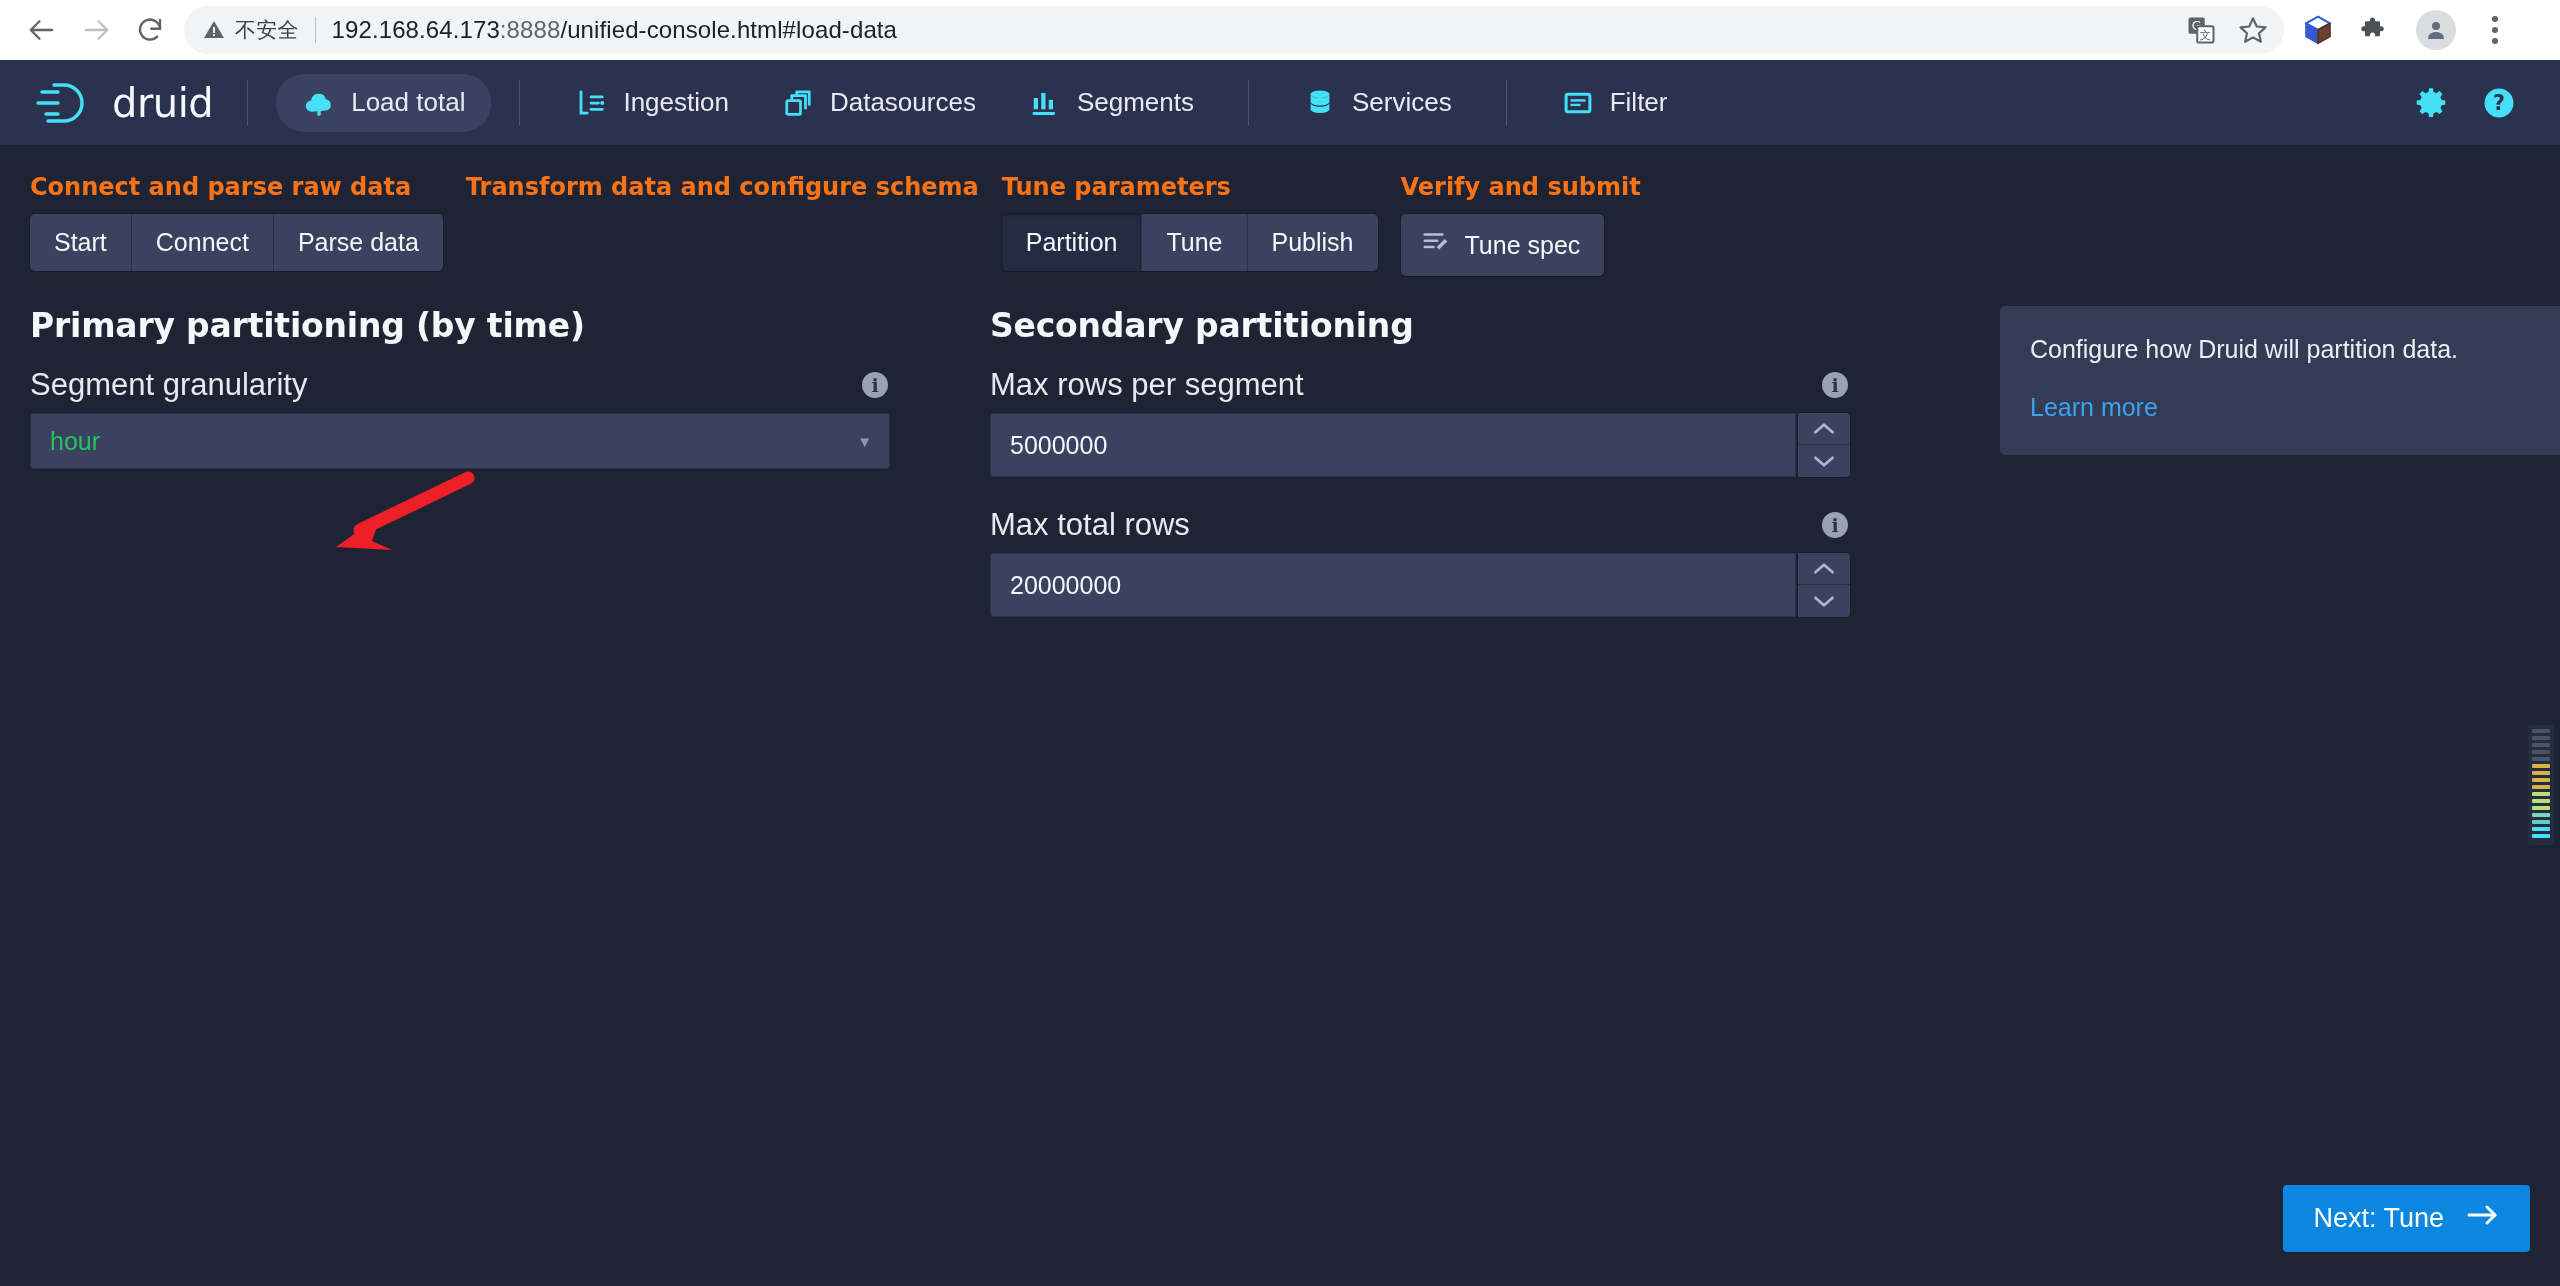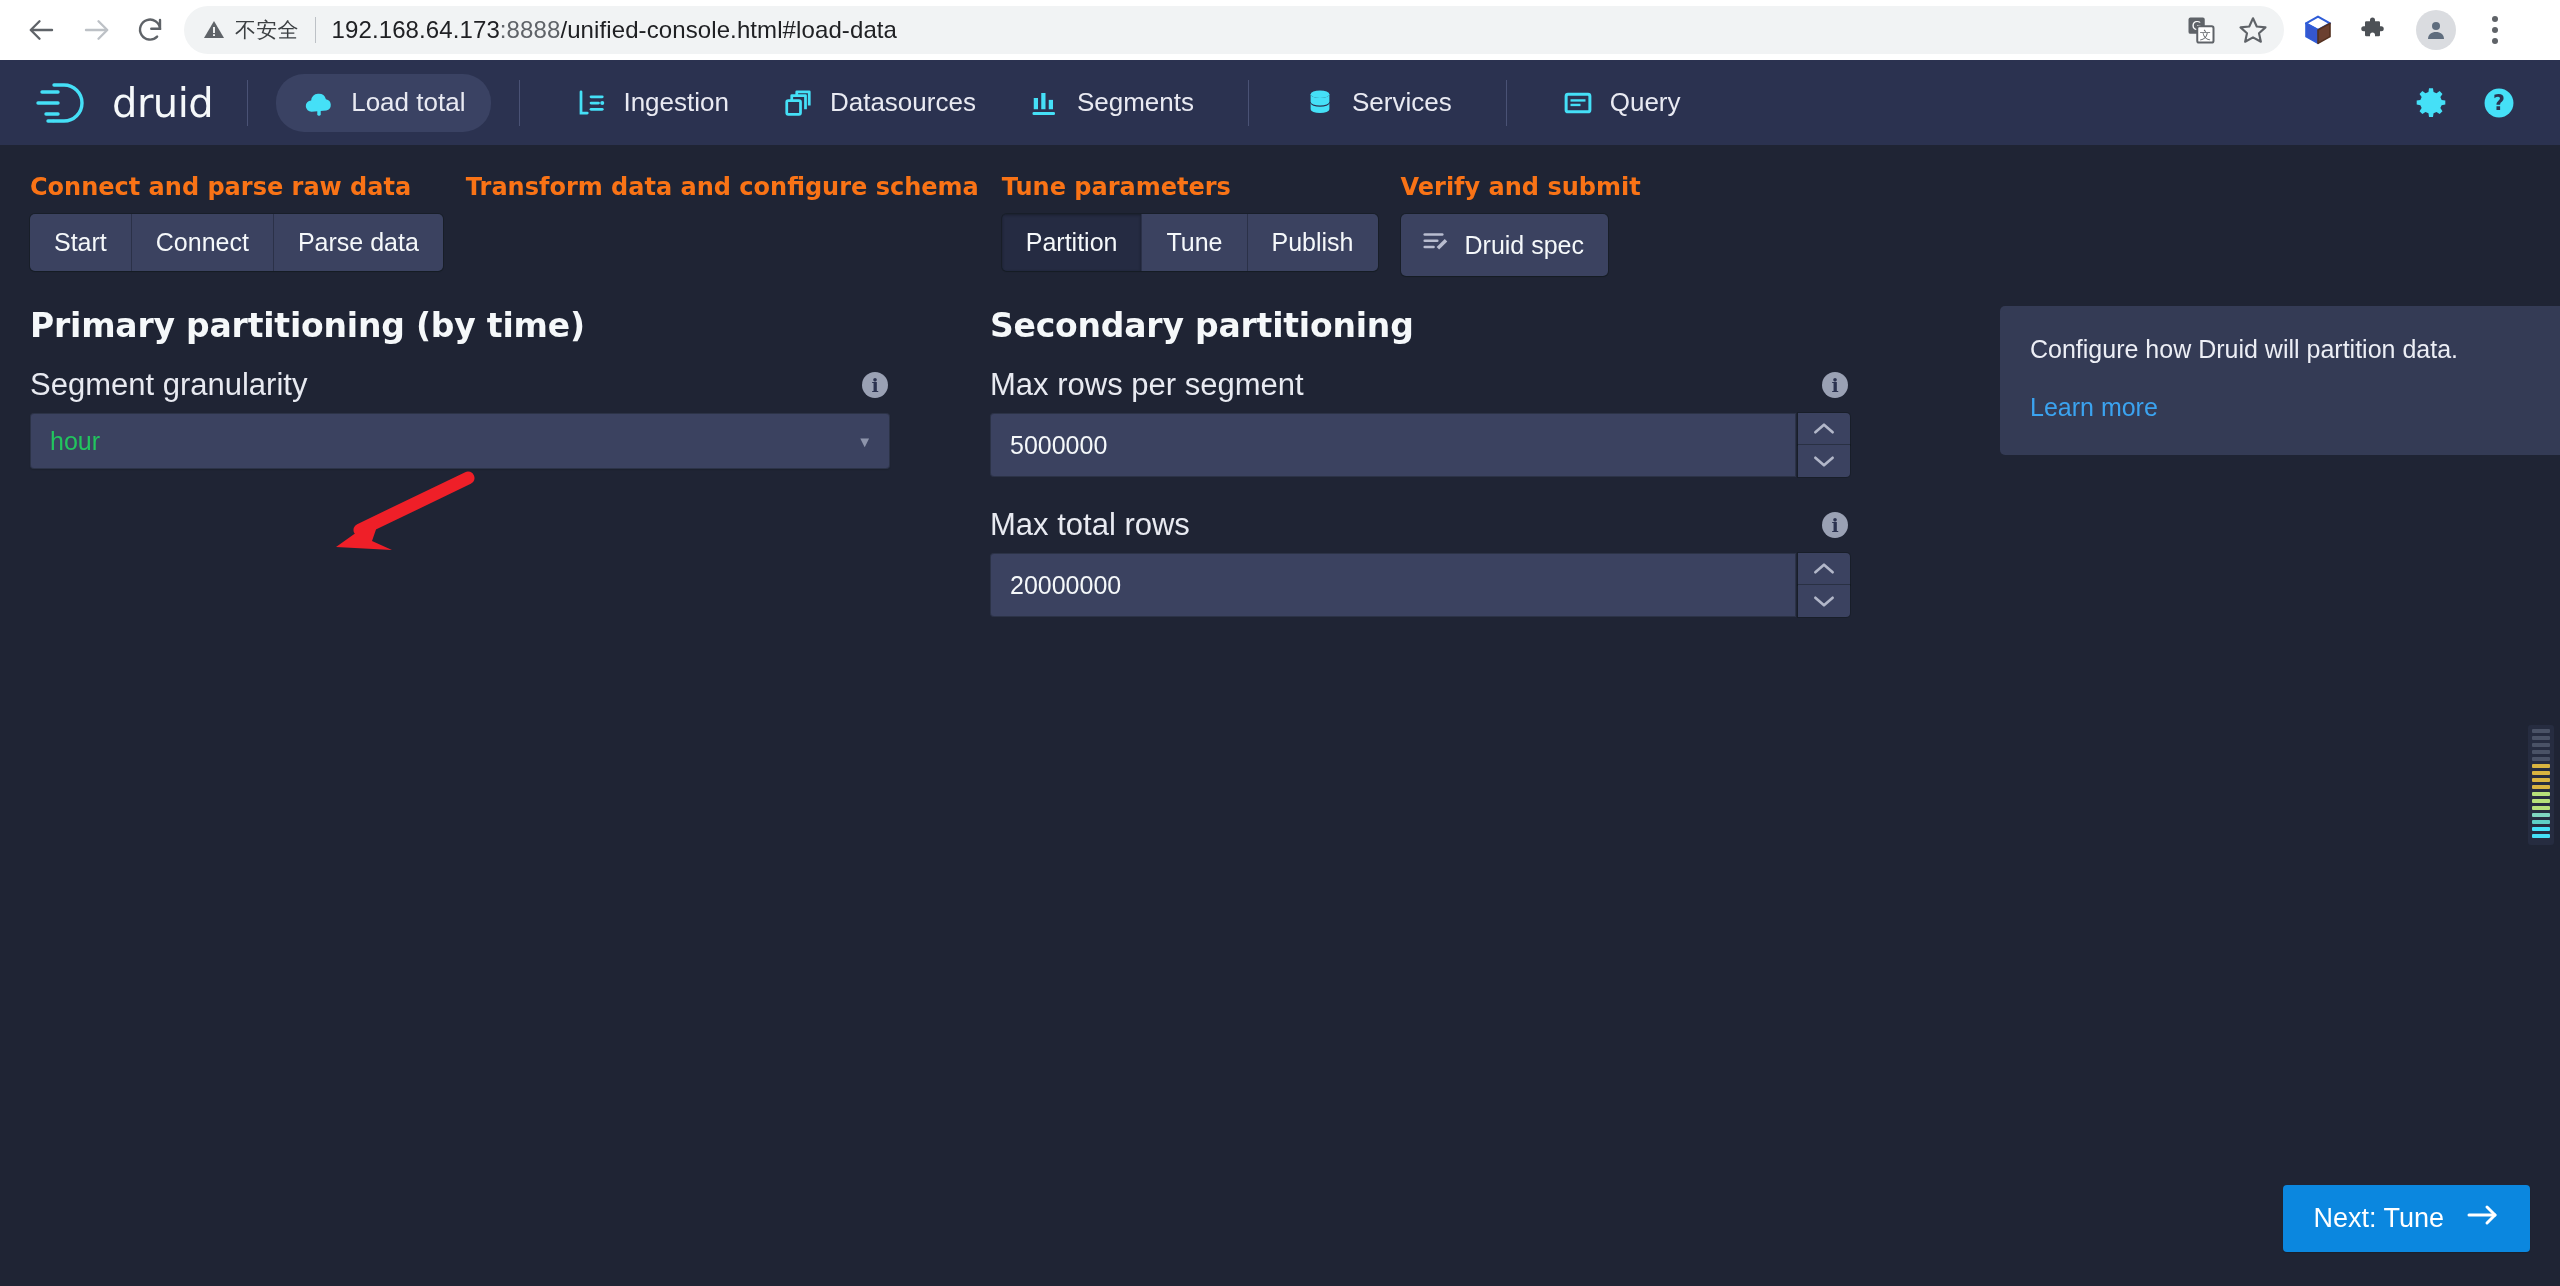--- a/index.html
+++ b/index.html
@@ -532,21 +532,21 @@
     <div class="nav-sep"></div>
 
     <div class="nav-item">
       <span class="ico">
         <svg width="30" height="30" viewBox="0 0 24 24">
           <rect x="2.5" y="5" width="19" height="14" rx="1.5" fill="none" stroke="#45e0f7" stroke-width="2.4"></rect>
           <rect x="6" y="9" width="12" height="1.9" fill="#45e0f7"></rect>
           <rect x="6" y="12.6" width="8" height="1.9" fill="#45e0f7"></rect>
         </svg>
       </span>
-      <span>Query</span>
+      <span>Filter</span>
     </div>
 
     <div class="nav-spacer"></div>
 
     <div class="nav-right">
       <div class="ico-btn">
         <svg width="34" height="34" viewBox="0 0 24 24" fill="#45e0f7">
           <path d="M12 8.2a3.8 3.8 0 1 0 0 7.6 3.8 3.8 0 0 0 0-7.6zm0 2.4a1.4 1.4 0 1 1 0 2.8 1.4 1.4 0 0 1 0-2.8z"></path>
           <path d="M10.6 1.6h2.8l.4 2.6 2.1.9 2.2-1.5 2 2-1.5 2.2.9 2.1 2.6.4v2.8l-2.6.4-.9 2.1 1.5 2.2-2 2-2.2-1.5-2.1.9-.4 2.6h-2.8l-.4-2.6-2.1-.9-2.2 1.5-2-2 1.5-2.2-.9-2.1-2.6-.4v-2.8l2.6-.4.9-2.1-1.5-2.2 2-2 2.2 1.5 2.1-.9z"></path>
         </svg>
@@ -589,21 +589,21 @@
         <div class="group-title">Verify and submit</div>
         <button class="editspec-btn">
           <span>
             <svg width="30" height="30" viewBox="0 0 24 24" fill="none" stroke="#b9bdd0" stroke-width="2.1" stroke-linecap="round">
               <line x1="3" y1="6" x2="17" y2="6"></line>
               <line x1="3" y1="11" x2="13" y2="11"></line>
               <line x1="3" y1="16" x2="10" y2="16"></line>
               <path d="M14.5 18 L21 11.5 L19 9.5 L12.5 16 Z" fill="#b9bdd0" stroke="none"></path>
             </svg>
           </span>
-          <span>Druid spec</span>
+          <span>Tune spec</span>
         </button>
       </div>
 
     </div>
   </div>
 
   <div class="content">
 
     <div class="col-left">
       <h2 class="section-title">Primary partitioning (by time)</h2>

